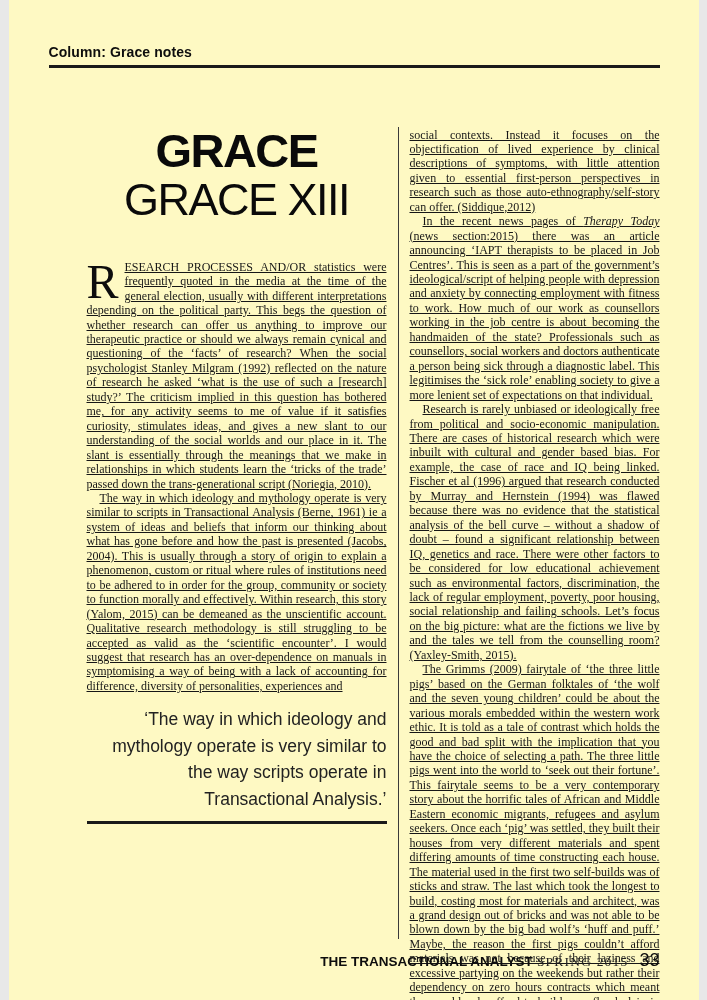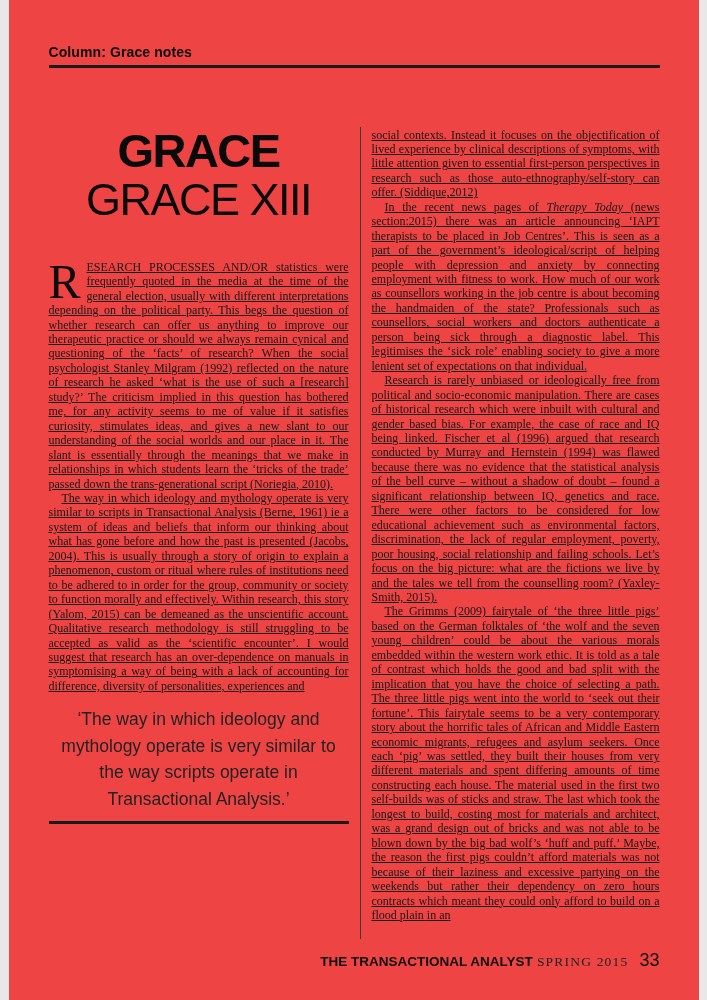--- a/index.html
+++ b/index.html
@@ -1,21 +1,21 @@
 <!DOCTYPE html>
 <html><head>
 <meta charset="utf-8">
 <style>
   * { margin: 0; padding: 0; box-sizing: border-box; }
   html, body { background: #e8e8e8; }
   .page {
     position: relative;
     width: 690px;
     height: 1000px;
-    background: #ef4444;
+    background: #fef9c3;
     margin: 0 auto;
     overflow: hidden;
     color: #111;
   }
   .content {
     position: absolute;
     left: 40px;
     right: 39px;
     top: 0;
   }
@@ -30,21 +30,21 @@
     margin-top: 5px;
     height: 2.5px;
     background: #1a1a1a;
   }
   
   .columns {
     display: flex;
     margin-top: 57px;
     height: 814px;
   }
-  .col-left { width: 300px; flex: 0 0 300px; display: flex; flex-direction: column; }
+  .col-left { width: 300px; flex: 0 0 300px; display: flex; flex-direction: column; margin-left: 38px; }
   .divider {
     flex: 0 0 1px;
     width: 1px;
     background: #3a3a3a;
     margin: 2px 11px 0 11px;
   }
   .col-right { flex: 1 1 auto; padding-top: 3px; }
   
   .article-title { text-align: center; margin-top: 2px; font-family: "Liberation Sans", sans-serif; color: #0a0a0a; }
   .title-grace {
@@ -84,21 +84,21 @@
     font-weight: 400;
     font-size: 48px;
     line-height: 38px;
     padding: 3px 6px 0 0;
     color: #0d0d0d;
   }
   
   .pullquote {
     margin-top: 13px;
     font: 400 17.5px/26.5px "Liberation Sans", sans-serif;
-    text-align: center;
+    text-align: right;
     color: #222;
   }
   .bottom-rule {
     margin-top: 9px;
     height: 2.5px;
     background: #1a1a1a;
     width: 100%;
   }
   
   .page-footer {

